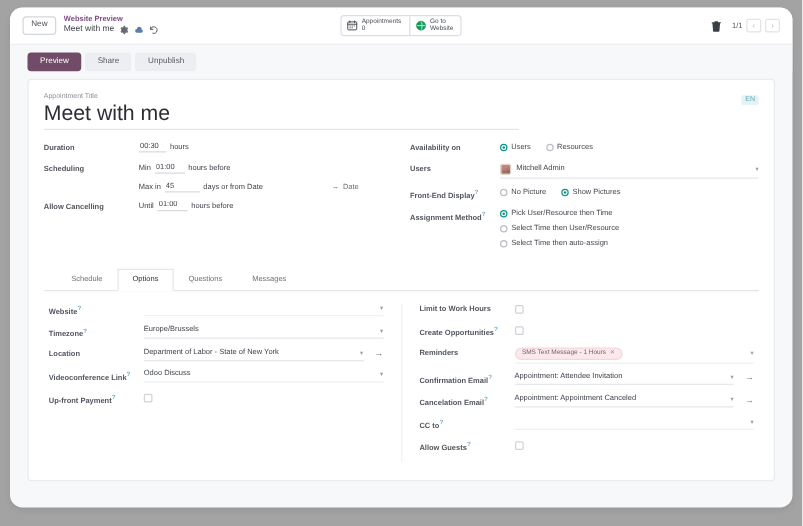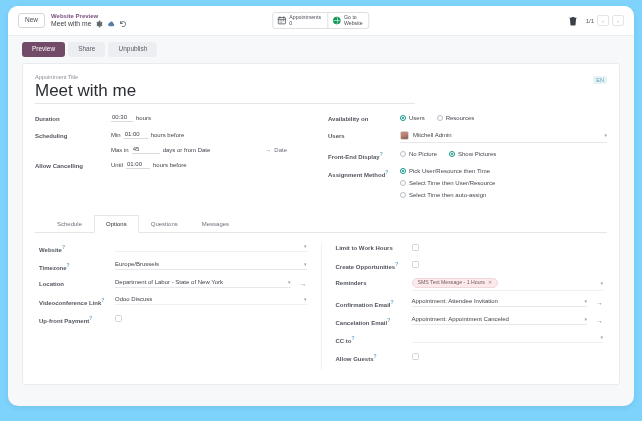--- a/index.html
+++ b/index.html
@@ -6,21 +6,21 @@
   html, body {
     margin: 0; padding: 0;
     width: 642px; height: 421px;
     background: #ffffff;
     font-family: "Liberation Sans", sans-serif;
     -webkit-font-smoothing: antialiased;
   }
   .screen {
     position: relative;
     width: 642px; height: 421px;
-    background: #7dd3fc;
+    background: #a3a3a3;
     overflow: hidden;
   }
   
   .app-window {
     position: absolute;
     left: 8px; top: 6px;
     width: 626px; height: 400px;
     background: #f7f8fa;
     border-radius: 10px;
     box-shadow: 0 2px 6px rgba(0,0,0,0.07);

